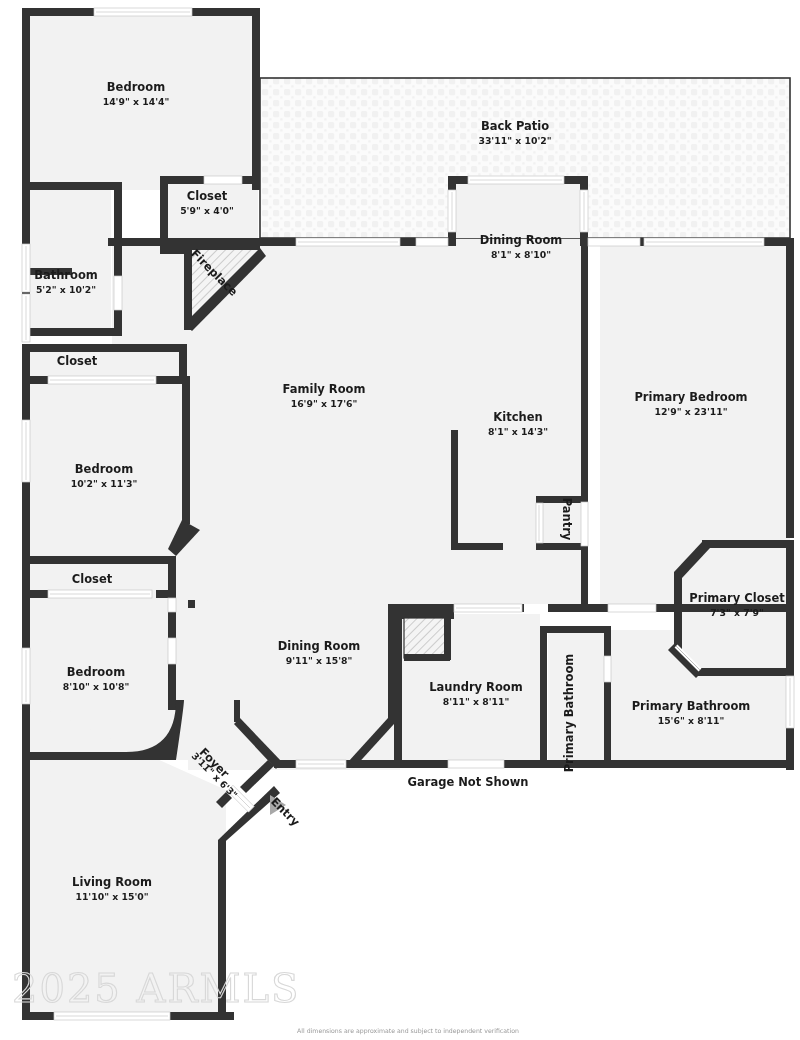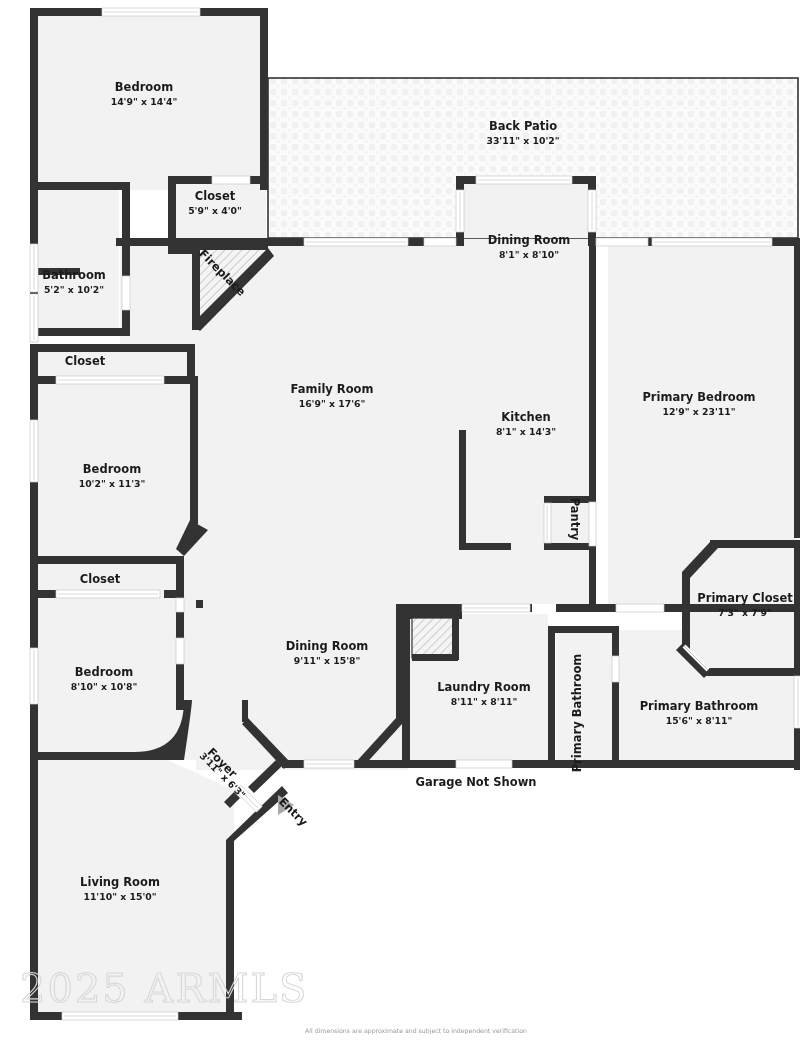--- a/index.html
+++ b/index.html
@@ -9,21 +9,21 @@
   }
   body {
     width: 800px;
     height: 1040px;
     position: relative;
     overflow: hidden;
     font-family: "DejaVu Sans", "Liberation Sans", sans-serif;
   }
   #plan-root {
     position: absolute;
-    left: 16px; top: 0;
+    left: 8px; top: 0;
     width: 648px;
     height: 1040px;
   }
   svg.floorplan {
     display: block;
     width: 800px;
     height: 1040px;
   }
   .room-name {
     font-family: "DejaVu Sans", "Liberation Sans", sans-serif;

